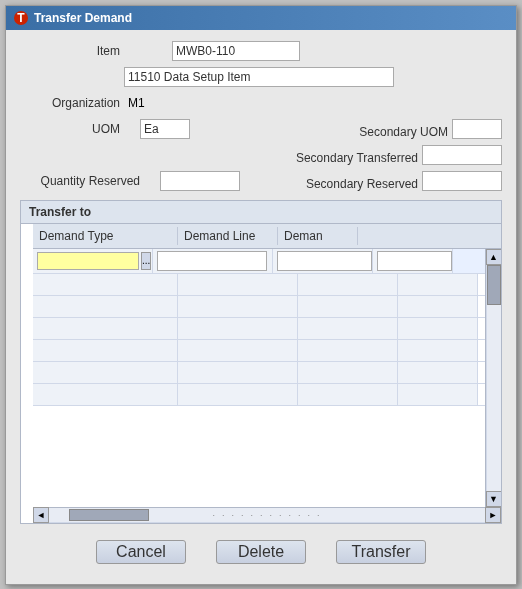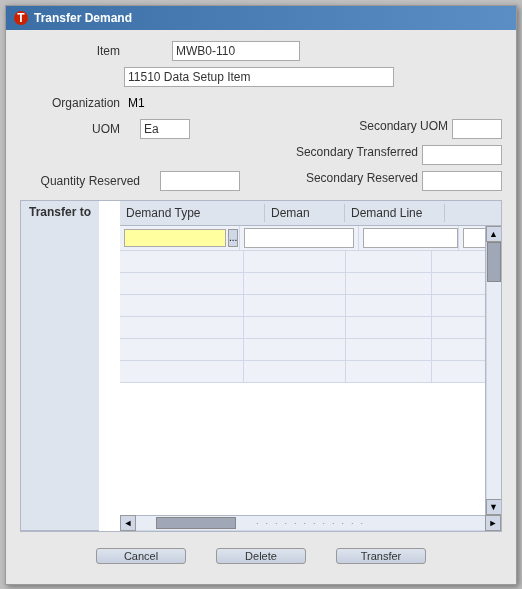--- a/index.html
+++ b/index.html
@@ -103,23 +103,22 @@
       align-items: center;
       margin-left: 104px;
     }
 
     .transfer-to-section {
       background: white;
       border: 1px solid #b0b8c8;
       margin-top: 4px;
       flex: 1;
       display: flex;
-      flex-direction: row;
+      flex-direction: column;
       overflow: hidden;
-      gap: 9px;
     }
 
     .transfer-to-label {
       font-weight: bold;
       padding: 4px 8px;
       color: #333;
       background: #dde4ee;
       border-bottom: 1px solid #b0b8c8;
     }
 
@@ -312,44 +311,44 @@
 
     .button-row {
       display: flex;
       justify-content: center;
       gap: 30px;
       padding: 12px 0 10px 0;
     }
 
     .btn {
       width: 90px;
-      height: 16px;
+      height: 24px;
       background: linear-gradient(to bottom, #dde4ee, #c8d0e0);
       border: 1px solid #999;
       color: #333;
       cursor: pointer;
-      font-size: 11px;
+      font-size: 16px;
       border-radius: 3px;
     }
 
     .two-col-row {
       display: flex;
       align-items: center;
       gap: 8px;
     }
 
     .left-group {
       display: flex;
       align-items: center;
       gap: 20px;
     }
 
     .right-group {
       display: flex;
-      align-items: flex-start;
+      align-items: flex-end;
       gap: 4px;
       margin-left: auto;
     }
   </style>
 </head>
 <body>
 
 <div class="window">
   <div class="title-bar">
     <div class="title-bar-icon">
@@ -403,22 +402,22 @@
       </div>
     </div>
 
     <div class="transfer-to-section">
       <div class="transfer-to-label">Transfer to</div>
 
       <div class="table-area">
 
         <div class="table-header">
           <div class="col-header col-demand-type">Demand Type</div>
+          <div class="col-header col-demand-line">Demand Line</div>
           <div class="col-header col-demand-extra">Deman</div>
-          <div class="col-header col-demand-line">Demand Line</div>
           <div style="width:16px;"></div>
         </div>
 
         <div class="table-body">
           <div class="table-row-container">
 
             <div class="table-row selected">
               <div class="table-cell cell-demand-type">
                 <input type="text" class="" style="width: 102px; height: 18px; background: rgb(255, 255, 160); border: 1px solid rgb(170, 170, 170); padding: 1px 2px;">
                 <div class="cell-browse-btn">...</div>

